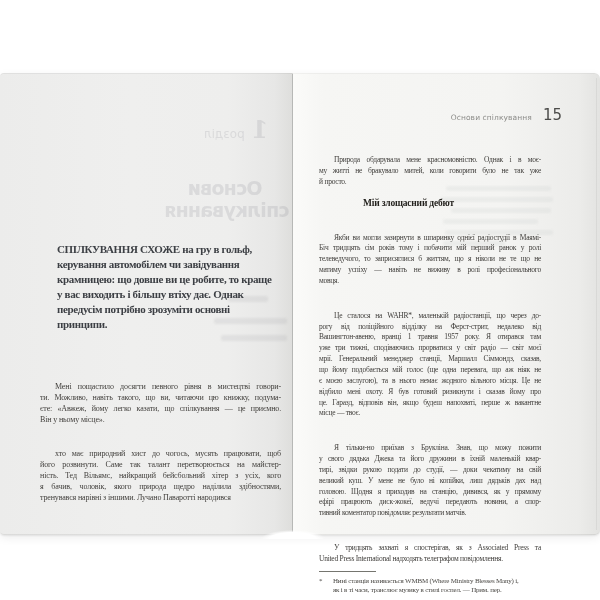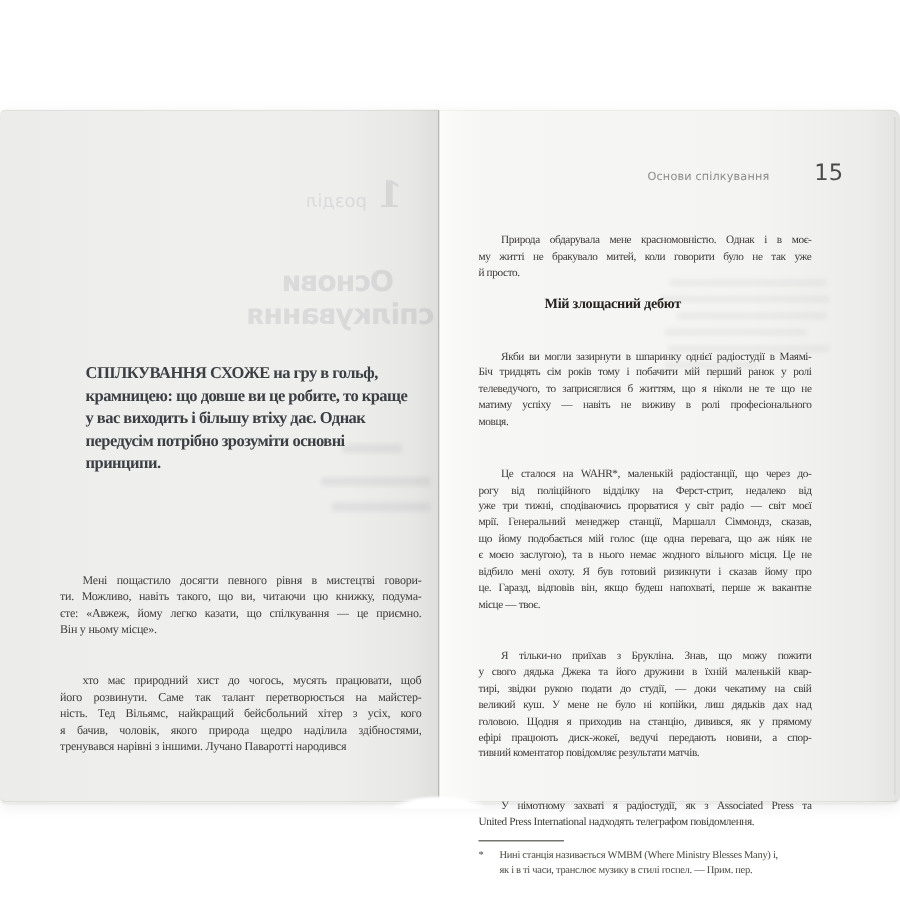--- a/index.html
+++ b/index.html
@@ -50,21 +50,21 @@
     letter-spacing:-0.8px;text-align:left;}
   .ghost-title .l1{padding-left:27px;}
   .g-bar{position:absolute;border-radius:2px;background:rgba(115,120,128,0.11);
     filter:blur(1.3px);}
   .g-bar-r{background:rgba(120,122,126,0.07);}
 
   
   .rp-header{position:absolute;top:32px;right:38px;display:flex;align-items:baseline;gap:11px;}
   .running{font-family:"DejaVu Sans", sans-serif;font-size:7.5px;color:#8b8b88;
     letter-spacing:0.1px;}
-  .pagenum{font-family:"DejaVu Sans", sans-serif;font-size:15px;font-weight:400;color:#4b4b49;margin-left:19px;}
+  .pagenum{font-family:"DejaVu Sans", sans-serif;font-size:15px;font-weight:400;color:#4b4b49;}
   .right-body{position:absolute;left:26px;top:57px;width:222px;
     font-size:7.5px;line-height:10.85px;letter-spacing:-0.25px;color:#3e3c39;}
   .heading{font-weight:700;font-size:9.5px;letter-spacing:-0.2px;color:#25231f;
     margin-top:9px;margin-bottom:6px;line-height:12px;margin-left:44px;}
   .footnote{margin-top:6px;}
   .fn-rule{width:57px;height:0;border-top:1px solid #75756f;margin-bottom:5px;}
   .fn-row{display:flex;align-items:flex-start;}
   .fn-marker{width:14px;flex:none;font-size:7px;color:#4a4844;line-height:9.6px;}
   .fn-lines{flex:1;font-size:7px;line-height:9.6px;letter-spacing:-0.2px;color:#4a4844;}
   .fn-lines .ln{text-align:justify;text-align-last:auto;}
@@ -84,20 +84,21 @@
       <div class="ghost ghost-title">
         <div class="l1">Основи</div>
         <div class="l2">спілкування</div>
       </div>
       <div class="g-bar" style="left:228px;top:222px;width:40px;height:6px;"></div>
       <div class="g-bar" style="left:214px;top:244px;width:73px;height:6px;"></div>
       <div class="g-bar" style="left:221px;top:261px;width:66px;height:6px;"></div>
 
       <div class="intro lines ragged">
           <div class="ln">СПІЛКУВАННЯ СХОЖЕ на гру в гольф,</div>
+          <div class="ln">керування автомобілем чи завідування</div>
           <div class="ln">крамницею: що довше ви це робите, то краще</div>
           <div class="ln">у вас виходить і більшу втіху дає. Однак</div>
           <div class="ln">передусім потрібно зрозуміти основні</div>
           <div class="ln">принципи.</div>
         </div>
 
       <div class="left-body">
         <div class="para justify indent">
             <div class="ln">Мені пощастило досягти певного рівня в мистецтві говори-</div>
             <div class="ln">ти. Можливо, навіть такого, що ви, читаючи цю книжку, подума-</div>
@@ -140,39 +141,40 @@
         <div class="para justify indent">
             <div class="ln">Якби ви могли зазирнути в шпаринку однієї радіостудії в Маямі-</div>
             <div class="ln">Біч тридцять сім років тому і побачити мій перший ранок у ролі</div>
             <div class="ln">телеведучого, то заприсяглися б життям, що я ніколи не те що не</div>
             <div class="ln">матиму успіху — навіть не виживу в ролі професіонального</div>
             <div class="ln">мовця.</div>
           </div>
         <div class="para justify indent">
             <div class="ln">Це сталося на WAHR*, маленькій радіостанції, що через до-</div>
             <div class="ln">рогу від поліційного відділку на Ферст-стрит, недалеко від</div>
+            <div class="ln">Вашингтон-авеню, вранці 1 травня 1957 року. Я отирався там</div>
             <div class="ln">уже три тижні, сподіваючись прорватися у світ радіо — світ моєї</div>
             <div class="ln">мрії. Генеральний менеджер станції, Маршалл Сіммондз, сказав,</div>
             <div class="ln">що йому подобається мій голос (ще одна перевага, що аж ніяк не</div>
             <div class="ln">є моєю заслугою), та в нього немає жодного вільного місця. Це не</div>
             <div class="ln">відбило мені охоту. Я був готовий ризикнути і сказав йому про</div>
             <div class="ln">це. Гаразд, відповів він, якщо будеш напохваті, перше ж вакантне</div>
             <div class="ln">місце — твоє.</div>
           </div>
         <div class="para justify indent">
             <div class="ln">Я тільки-но приїхав з Брукліна. Знав, що можу пожити</div>
             <div class="ln">у свого дядька Джека та його дружини в їхній маленькій квар-</div>
             <div class="ln">тирі, звідки рукою подати до студії, — доки чекатиму на свій</div>
             <div class="ln">великий куш. У мене не було ні копійки, лиш дядьків дах над</div>
             <div class="ln">головою. Щодня я приходив на станцію, дивився, як у прямому</div>
             <div class="ln">ефірі працюють диск-жокеї, ведучі передають новини, а спор-</div>
             <div class="ln">тивний коментатор повідомляє результати матчів.</div>
           </div>
         <div class="para justify indent">
-            <div class="ln">У німотному захваті я радіостудії, як з Associated Press та</div>
+            <div class="ln">У тридцять захваті я спостерігав, як з Associated Press та</div>
             <div class="ln">United Press International надходять телеграфом повідомлення.</div>
           </div>
 
         <div class="footnote">
           <div class="fn-rule"></div>
           <div class="fn-row">
             <span class="fn-marker">*</span>
             <div class="fn-lines justify">
                 <div class="ln">Нині станція називається WMBM (Where Ministry Blesses Many) і,</div>
                 <div class="ln">як і в ті часи, транслює музику в стилі госпел. — Прим. пер.</div>

